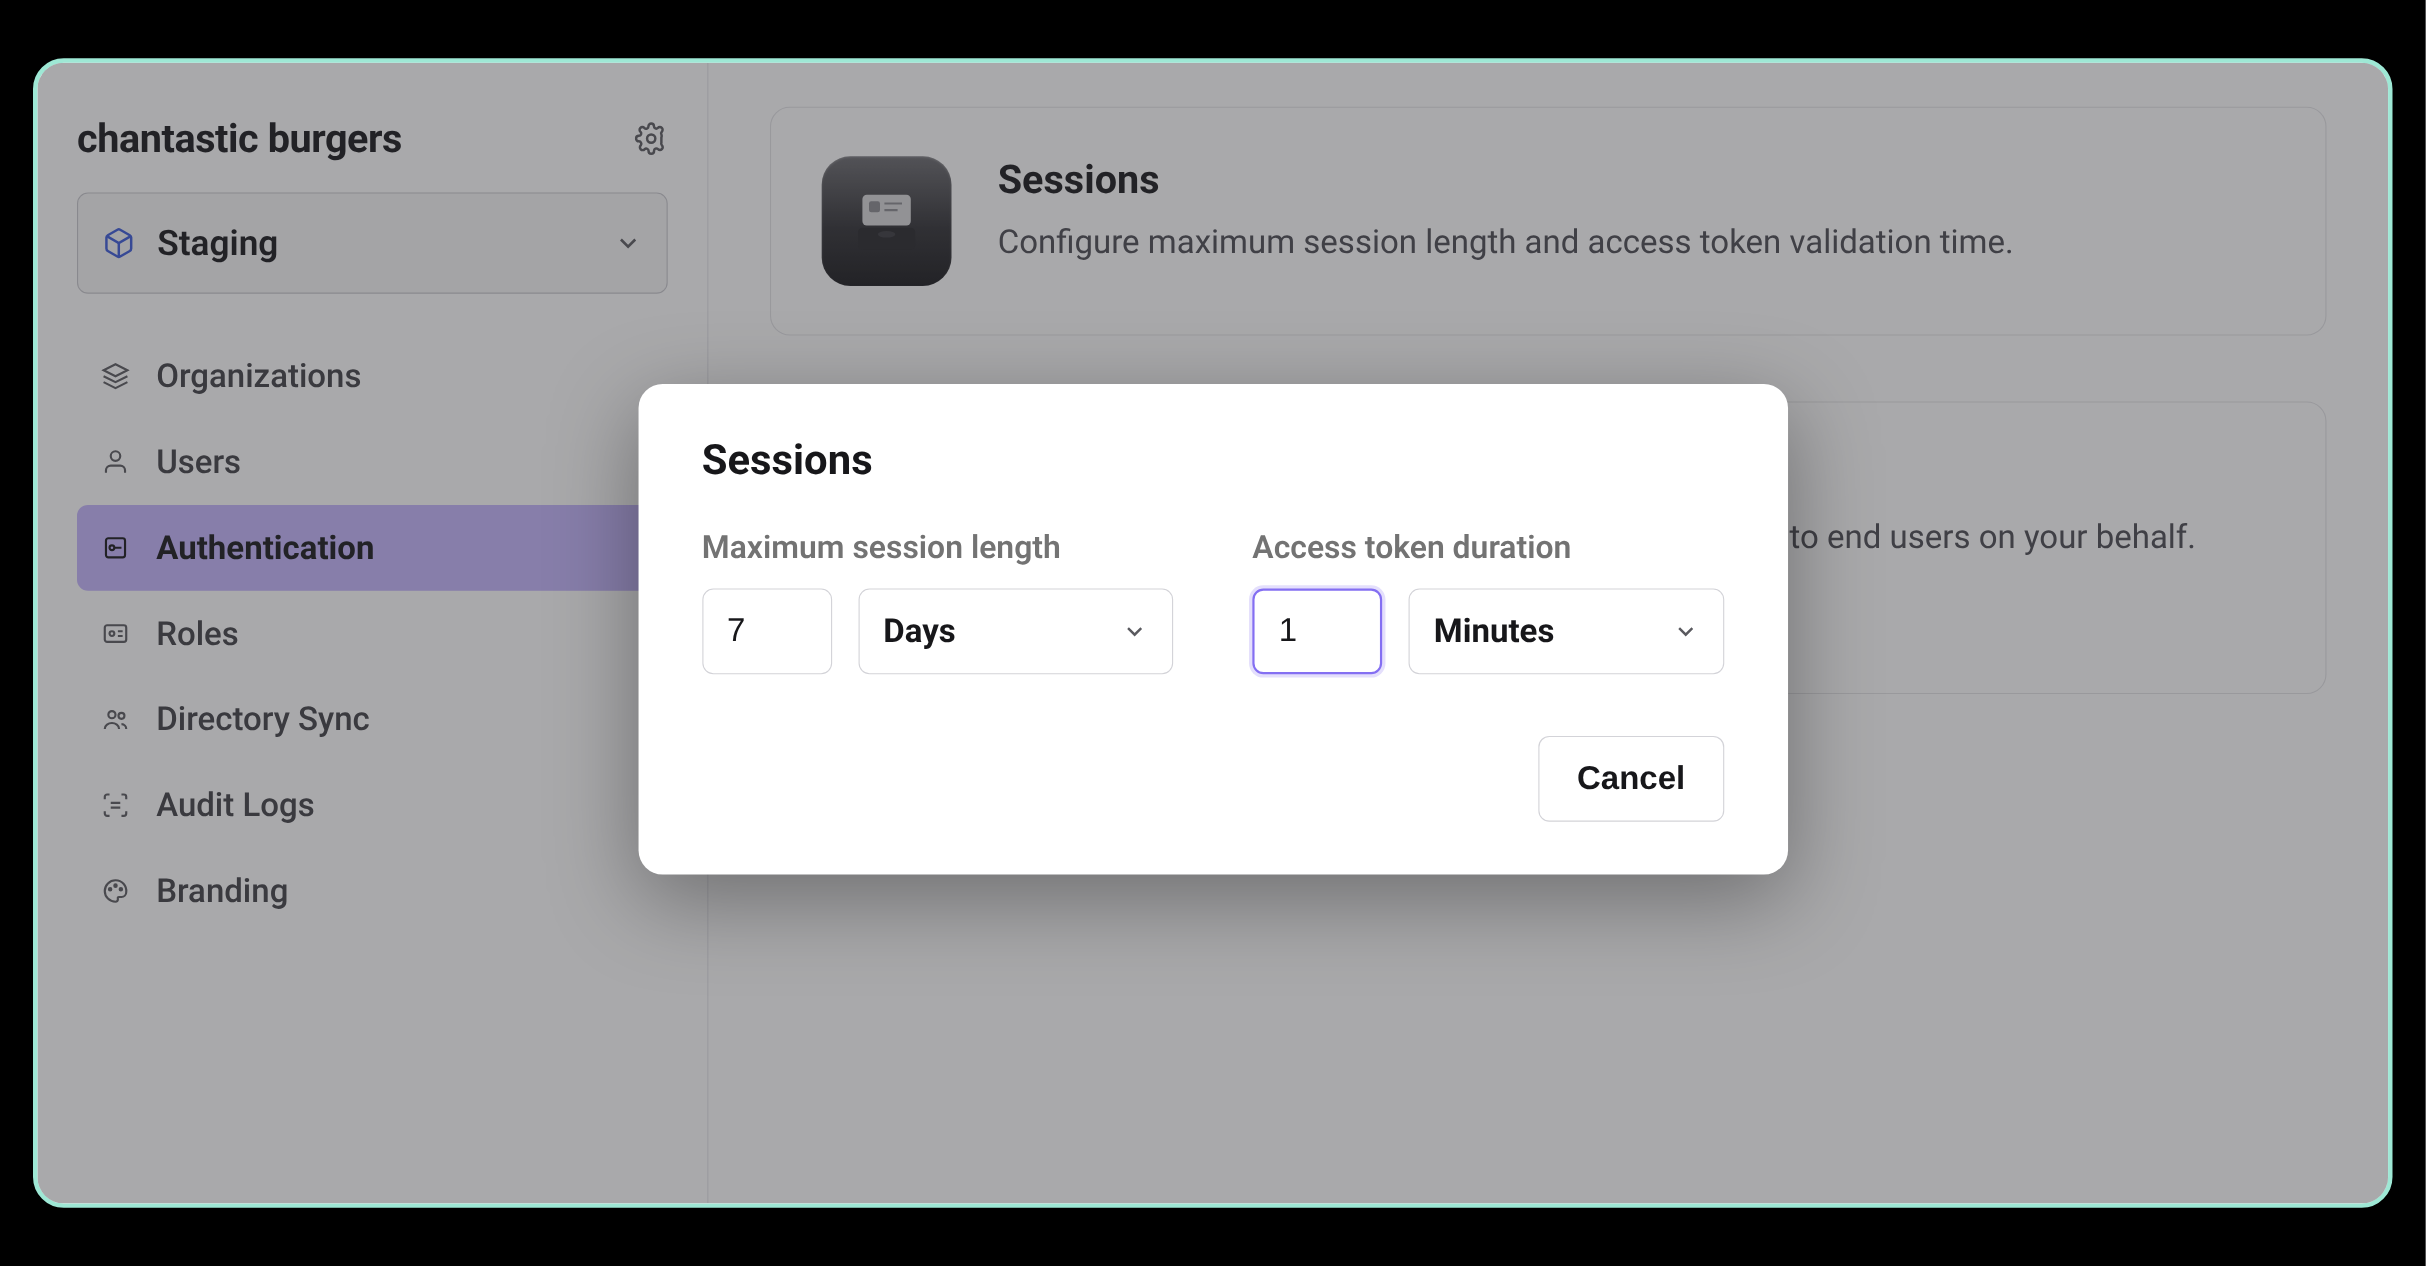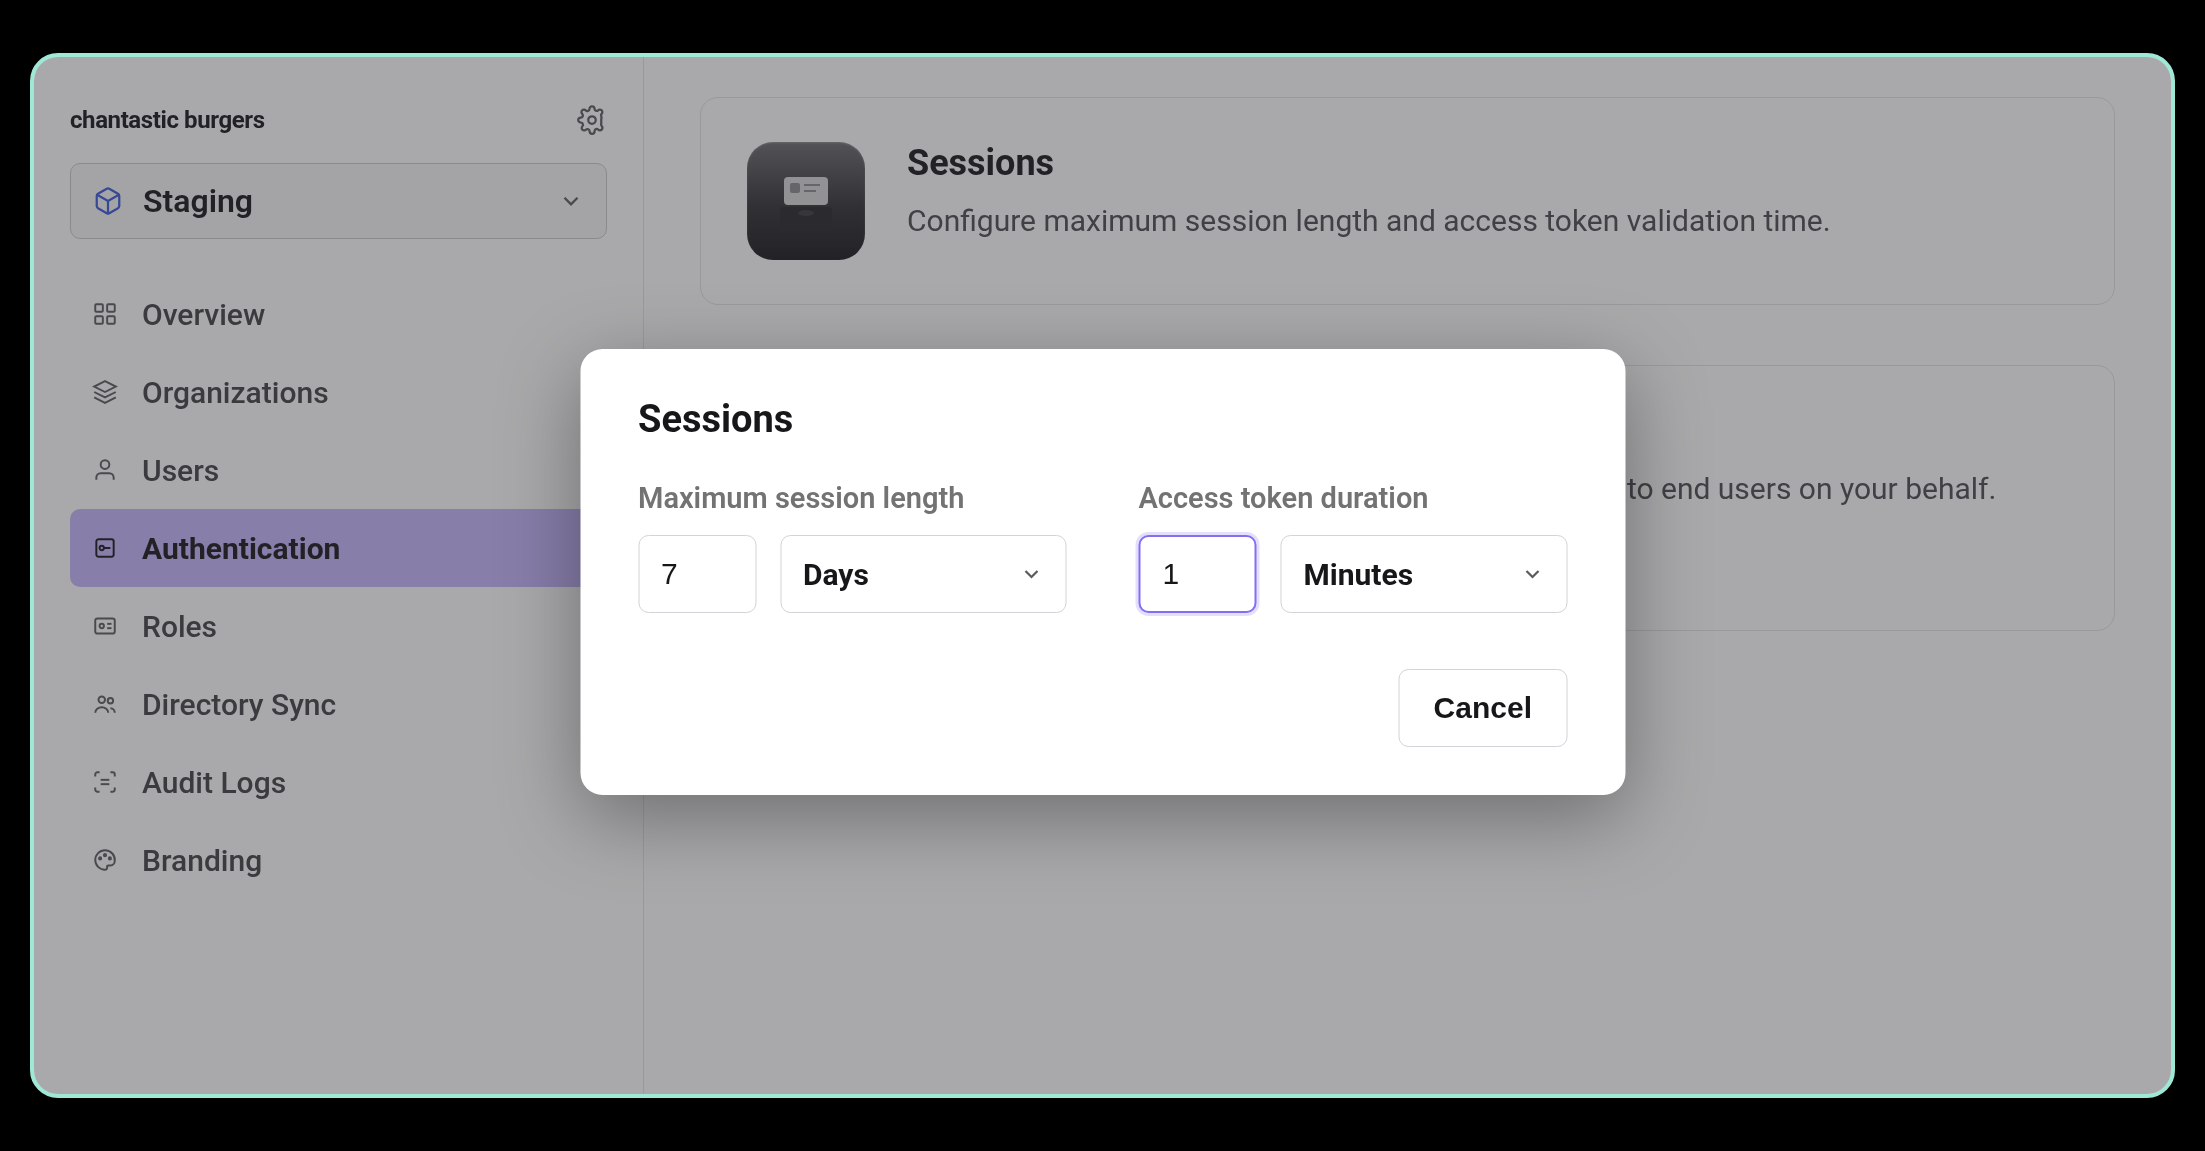--- a/index.html
+++ b/index.html
@@ -38,34 +38,34 @@
       flex-direction: column;
       flex-shrink: 0;
     }
     .org-row {
       display: flex;
       align-items: center;
       justify-content: space-between;
       margin-bottom: 28px;
     }
     .org-name {
-      font-size: 24px;
+      font-size: 36px;
       font-weight: 700;
       color: #17171a;
       letter-spacing: -0.4px;
     }
     .gear-wrap {
       color: #5a5a5f;
       display: flex;
     }
     .env-select {
       border: 1.5px solid #c9c9ce;
       border-radius: 10px;
       background: #f6f6f7;
-      height: 76px;
+      height: 92px;
       padding: 0 22px;
       display: flex;
       align-items: center;
       gap: 20px;
       cursor: pointer;
       margin-bottom: 36px;
     }
     .env-cube { color: #3c5bd9; display:flex; }
     .env-label {
       font-size: 32px;
@@ -268,31 +268,20 @@
           </svg>
       </span>
       <span class="env-label">Staging</span>
       <span class="env-chev">
         <svg width="26" height="26" viewBox="0 0 24 24" fill="none" stroke="currentColor" stroke-width="2.2">
             <polyline points="6 9 12 15 18 9"></polyline>
           </svg>
       </span>
     </div>
 
-    <div class="nav-item">
-      <span class="ni-icon">
-        <svg width="26" height="26" viewBox="0 0 24 24" fill="none" stroke="currentColor" stroke-width="1.8">
-            <rect x="3" y="3" width="7" height="7" rx="1"></rect>
-            <rect x="14" y="3" width="7" height="7" rx="1"></rect>
-            <rect x="3" y="14" width="7" height="7" rx="1"></rect>
-            <rect x="14" y="14" width="7" height="7" rx="1"></rect>
-          </svg>
-      </span>
-      <span class="ni-text">Overview</span>
-    </div>
     <div class="nav-item">
       <span class="ni-icon">
         <svg width="26" height="26" viewBox="0 0 24 24" fill="none" stroke="currentColor" stroke-width="1.8">
             <polygon points="12 2 2 7 12 12 22 7 12 2"></polygon>
             <polyline points="2 17 12 22 22 17"></polyline>
             <polyline points="2 12 12 17 22 12"></polyline>
           </svg>
       </span>
       <span class="ni-text">Organizations</span>
     </div>

